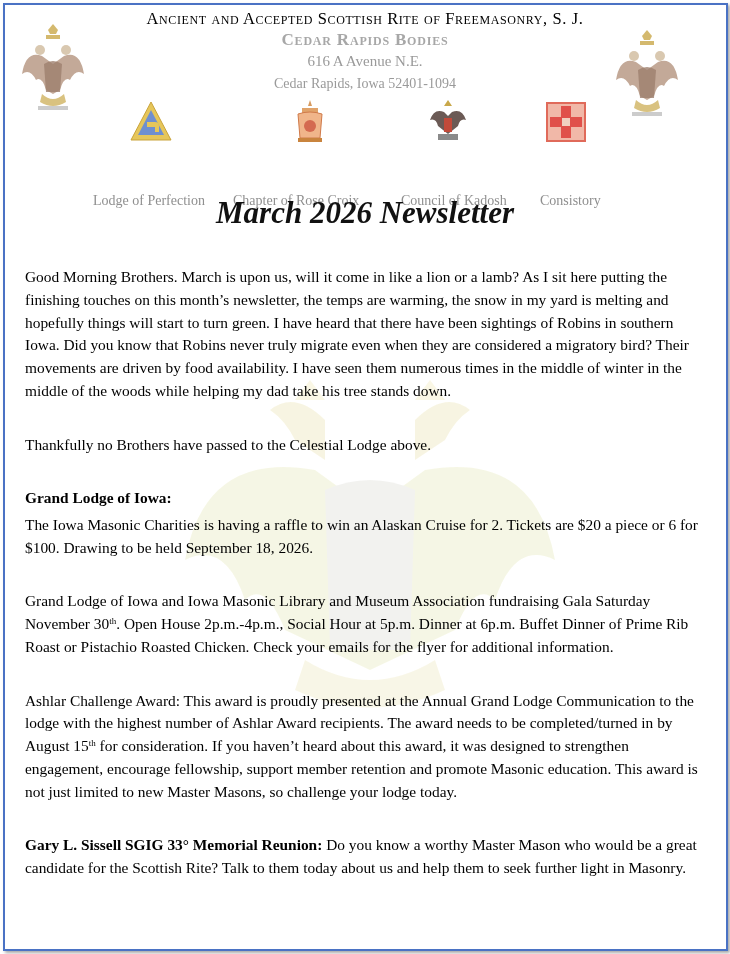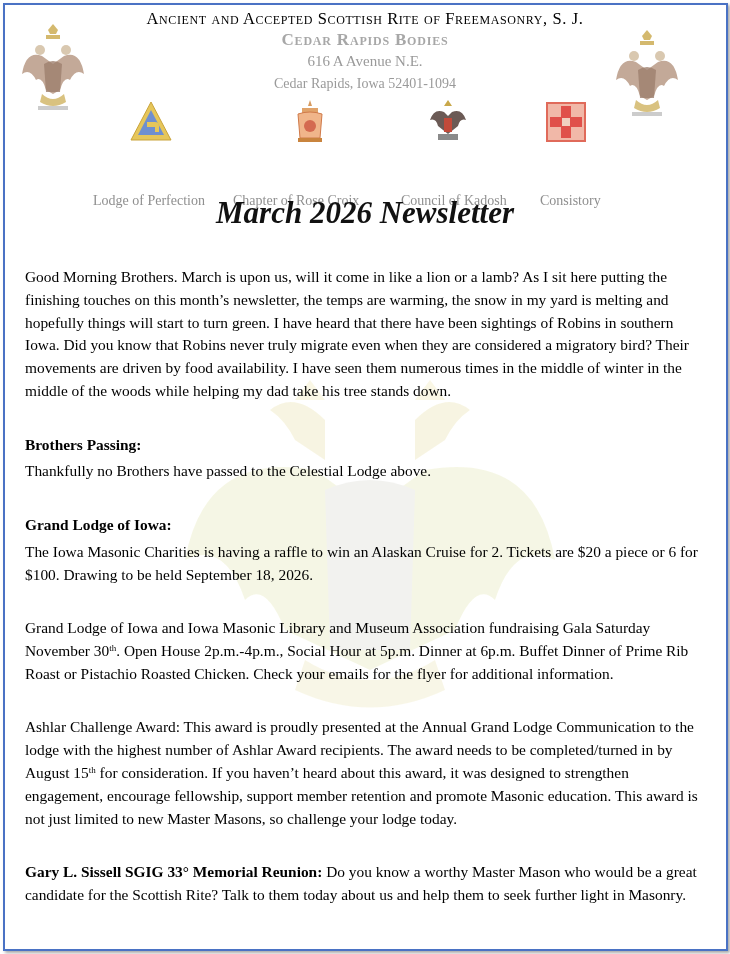--- a/index.html
+++ b/index.html
@@ -94,21 +94,20 @@
   <path d="M150 110 Q195 90 240 110 L235 270 L155 270 Z" fill="#d8d8d0"></path>
   <path d="M130 280 Q195 320 260 280 L270 310 Q195 345 120 310 Z" fill="#ece6b8"></path>
   <path d="M120 20 L135 0 L150 20 Z" fill="#f0e8b0"></path>
   <path d="M240 20 L255 0 L270 20 Z" fill="#f0e8b0"></path>
 </svg>
 
 <div class="content">
   <p>Good Morning Brothers.  March is upon us, will it come in like a lion or a lamb?  As I sit here putting the finishing touches on this month’s newsletter, the temps are warming, the snow in my yard is melting and hopefully things will start to turn green.  I have heard that there have been sightings of Robins in southern Iowa.  Did you know that Robins never truly migrate even when they are considered a migratory bird?  Their movements are driven by food availability.  I have seen them numerous times in the middle of winter in the middle of the woods while helping my dad take his tree stands down.</p>
   <div class="gap"></div>
 
-  <p class="bold">Brothers Passing:</p>
   <p>Thankfully no Brothers have passed to the Celestial Lodge above.</p>
   <div class="gap"></div>
 
   <p class="bold">Grand Lodge of Iowa:</p>
   <p>The Iowa Masonic Charities is having a raffle to win an Alaskan Cruise for 2.  Tickets are $20 a piece or 6 for $100.  Drawing to be held September 18, 2026.</p>
   <div class="gap"></div>
 
   <p><span>Grand Lodge of Iowa and Iowa Masonic Library and Museum Association fundraising Gala Saturday November 30</span><sup>th</sup><span>.  Open House 2p.m.-4p.m., Social Hour at 5p.m. Dinner at 6p.m.  Buffet Dinner of Prime Rib Roast or Pistachio Roasted Chicken.  Check your emails for the flyer for additional information.</span></p>
   <div class="gap"></div>
 

